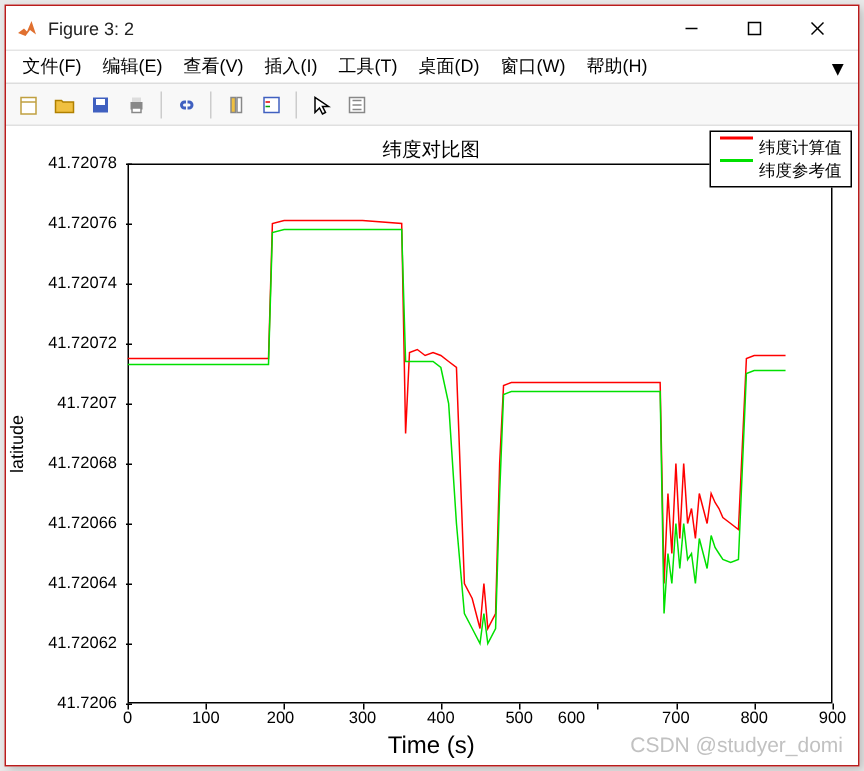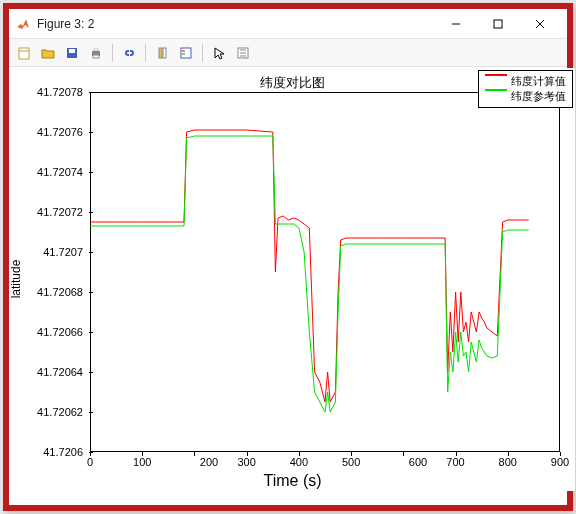--- a/index.html
+++ b/index.html
@@ -1,17 +1,17 @@
 <!DOCTYPE html>
 <html><head>
 <meta charset="utf-8">
 <style>
 * { box-sizing: border-box; margin: 0; padding: 0; }
 body { font-family: "Microsoft YaHei", "SimSun", Arial, sans-serif; font-size: 12px; background: #e8e8e8; width: 576px; height: 514px; overflow: hidden; position: relative; }
-.window { position: absolute; left: 3px; top: 3px; width: 570px; height: 508px; background: #fff; border: 6px solid #b91c1c; box-shadow: 2px 2px 6px rgba(0,0,0,0.2); }
+.window { position: absolute; left: 3px; top: 3px; width: 570px; height: 508px; background: #fff; border: 1px solid #b91c1c; box-shadow: 2px 2px 6px rgba(0,0,0,0.2); }
 .titlebar { height: 30px; background: #fff; display: flex; align-items: center; padding: 0 6px; border-bottom: 1px solid #e5e5e5; }
 .titlebar-icon { width: 16px; height: 16px; margin-right: 6px; }
 .titlebar-text { flex: 1; font-size: 12px; color: #222; }
 .winbtn { width: 42px; height: 28px; display: flex; align-items: center; justify-content: center; color: #222; }
 .menubar { height: 22px; display: flex; align-items: center; padding: 0 4px; font-size: 12px; border-bottom: 1px solid #ddd; }
 .menuitem { padding: 2px 7px; cursor: default; }
 .menubar .spacer { flex: 1; }
 .menubar .corner { font-size: 14px; font-weight: bold; padding: 0 6px; }
 .toolbar { height: 28px; display: flex; align-items: center; padding: 2px 4px; gap: 2px; border-bottom: 1px solid #e0e0e0; background: #f8f8f8; }
 .tbtn { width: 22px; height: 22px; display: flex; align-items: center; justify-content: center; border: 1px solid transparent; }
@@ -51,20 +51,32 @@
         </svg>
       </div>
     <div class="winbtn">
         <svg width="10" height="10">
           <line x1="1" y1="1" x2="9" y2="9" stroke="#000"></line>
           <line x1="9" y1="1" x2="1" y2="9" stroke="#000"></line>
         </svg>
       </div>
   </div>
 
+  <div class="menubar">
+    <span class="menuitem">文件(F)</span>
+    <span class="menuitem">编辑(E)</span>
+    <span class="menuitem">查看(V)</span>
+    <span class="menuitem">插入(I)</span>
+    <span class="menuitem">工具(T)</span>
+    <span class="menuitem">桌面(D)</span>
+    <span class="menuitem">窗口(W)</span>
+    <span class="menuitem">帮助(H)</span>
+    <span class="spacer"></span>
+    <span class="corner">▾</span>
+  </div>
 
   <div class="toolbar">
     <div class="tbtn">
         <svg width="14" height="14">
           <rect x="2" y="2" width="10" height="11" fill="#fff" stroke="#c0a040"></rect>
           <line x1="2" y1="5" x2="12" y2="5" stroke="#c0a040"></line>
         </svg>
       </div>
     <div class="tbtn">
         <svg width="14" height="14">
@@ -157,31 +169,32 @@
         <div class="ytick" style="top: 104px;">41.72074</div>
         <div class="ytick-mark" style="top: 104px;"></div>
         <div class="ytick" style="top: 64px;">41.72076</div>
         <div class="ytick-mark" style="top: 64px;"></div>
         <div class="ytick" style="top: 24px;">41.72078</div>
         <div class="ytick-mark" style="top: 24px;"></div>
         <div class="xtick" style="left: 80px;">0</div>
         <div class="xtick-mark" style="left: 80px;"></div>
         <div class="xtick" style="left: 132.222px;">100</div>
         <div class="xtick-mark" style="left: 132.222px;"></div>
-        <div class="xtick" style="left: 199px;">200</div>
+        <div class="xtick" style="left: 182px;">200</div>
         <div class="xtick-mark" style="left: 184.444px;"></div>
         <div class="xtick" style="left: 236.667px;">300</div>
         <div class="xtick-mark" style="left: 236.667px;"></div>
         <div class="xtick" style="left: 288.889px;">400</div>
         <div class="xtick-mark" style="left: 288.889px;"></div>
         <div class="xtick" style="left: 341.111px;">500</div>
         <div class="xtick-mark" style="left: 341.111px;"></div>
-        <div class="xtick" style="left: 408px;">600</div>
+        <div class="xtick" style="left: 376px;">600</div>
         <div class="xtick-mark" style="left: 393.333px;"></div>
         <div class="xtick" style="left: 445.556px;">700</div>
         <div class="xtick-mark" style="left: 445.556px;"></div>
         <div class="xtick" style="left: 497.778px;">800</div>
         <div class="xtick-mark" style="left: 497.778px;"></div>
         <div class="xtick" style="left: 550px;">900</div>
         <div class="xtick-mark" style="left: 550px;"></div>
       </div>
+    <div class="watermark">CSDN @studyer_domi</div>
   </div>
 </div>
 
 </body></html>

